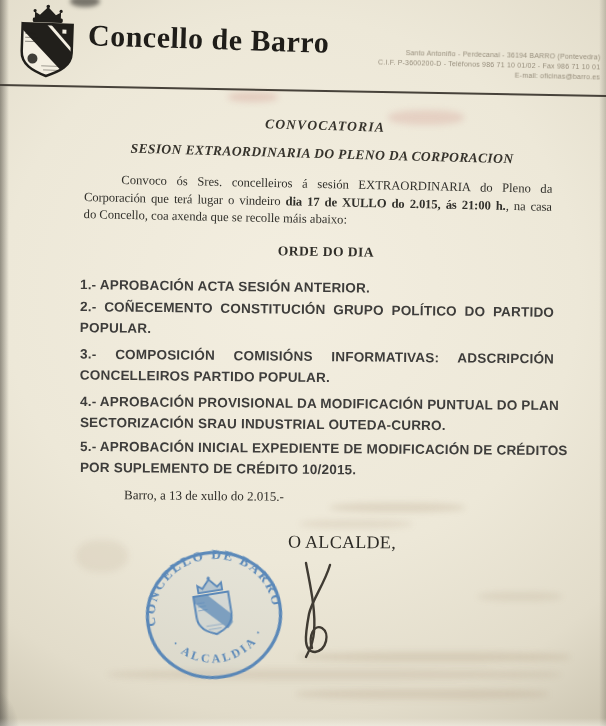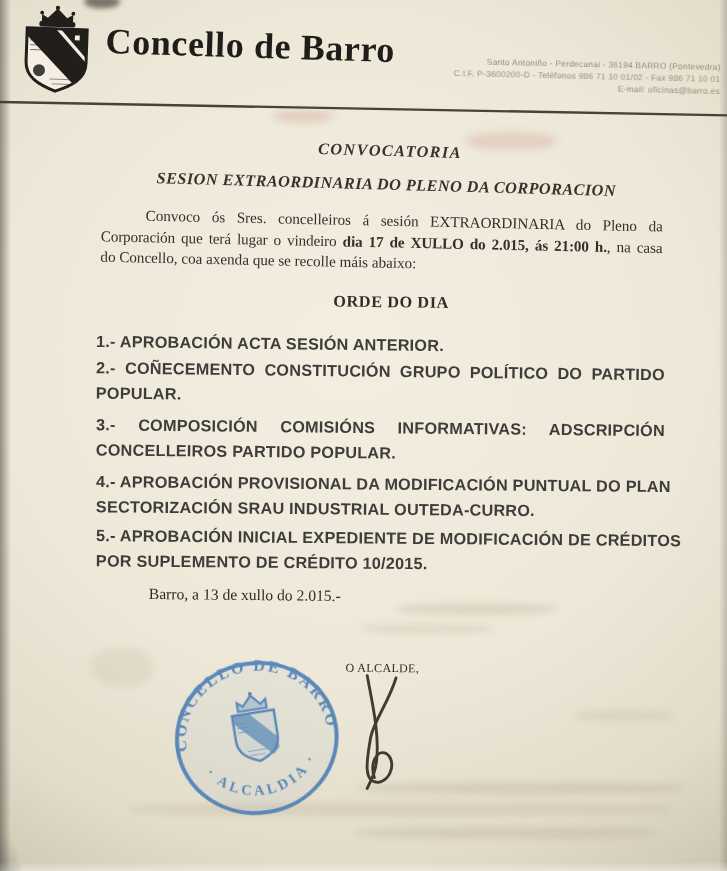--- a/index.html
+++ b/index.html
@@ -70,21 +70,21 @@
   .l1j { text-align:justify; text-align-last:justify; }
   .it1 { top:277px; transform:rotate(.7deg); }
   .it2 { top:299px; transform:rotate(.7deg); }
   .it3 { top:346px; transform:rotate(.6deg); }
   .it4 { top:393px; transform:rotate(.5deg); }
   .it5 { top:438px; transform:rotate(.5deg); }
 
   
   .dateline { position:absolute; left:124px; top:488px; font-size:13px; color:#2f2d28;
     transform:rotate(.6deg); white-space:nowrap; }
-  .alcalde { position:absolute; left:288px; top:552px; font-size:10px; letter-spacing:.3px;
+  .alcalde { position:absolute; left:288px; top:532px; font-size:18px; letter-spacing:.3px;
     color:#2c2a25; transform:rotate(.5deg); white-space:nowrap; }
 
   .stamp { position:absolute; left:140px; top:548px; width:148px; height:134px;
     transform:rotate(-9deg); opacity:.9; filter:blur(.3px); }
   .stamp text { font-family:"Liberation Serif", serif; font-weight:bold; }
   .signature { position:absolute; left:283px; top:552px; width:60px; height:115px; }
 </style>
 </head>
 <body>
 

